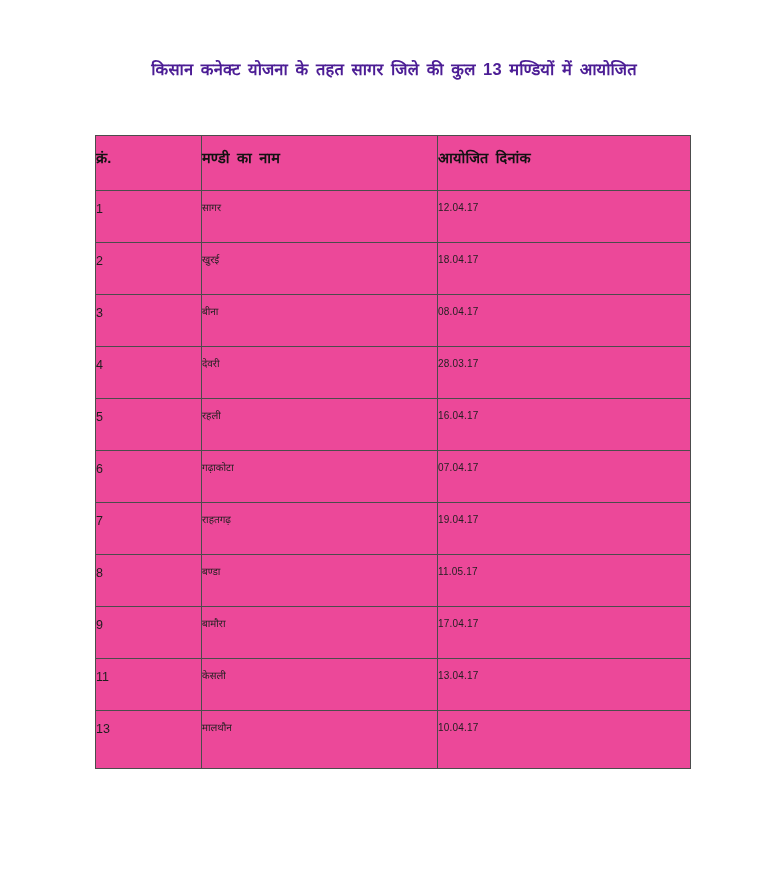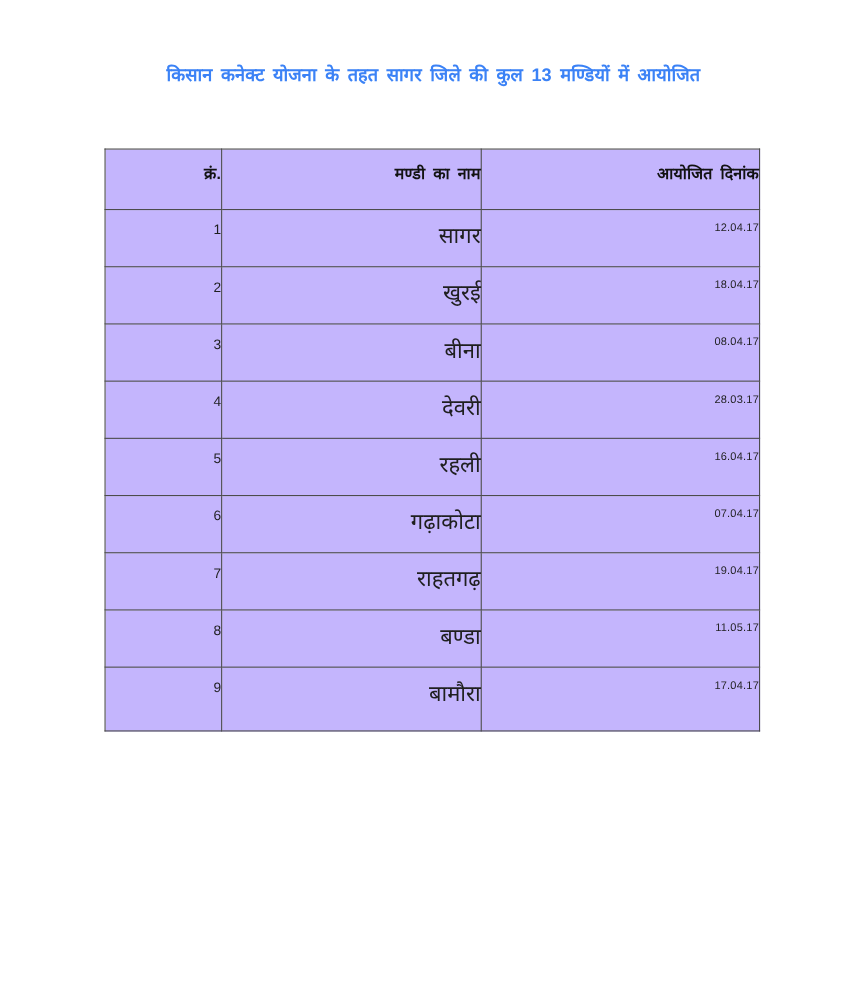--- a/index.html
+++ b/index.html
@@ -29,21 +29,21 @@
   .doc-title {
     position: absolute;
     left: 96px;
     top: 52px;
     width: 596px;
     text-align: center;
     font-size: 16.5px;
     font-weight: 700;
     line-height: 34px;
     letter-spacing: 0.1px;
-    color: #3b82f6;
+    color: #4c1d95;
   }
   .doc-title .title-line {
     display: block;
     white-space: nowrap;
   }
   .doc-title .title-line-1 {
     word-spacing: 3px;
   }
   .doc-title .title-line-2 {
     word-spacing: 3px;
@@ -59,24 +59,24 @@
     table-layout: fixed;
     background: #ffffff;
   }
   .schedule-table col.col-sno   { width: 106px; }
   .schedule-table col.col-name  { width: 236px; }
   .schedule-table col.col-date  { width: 253px; }
 
   .schedule-table th,
   .schedule-table td {
     border: 1px solid #4c4c4c;
-    text-align: right;
+    text-align: left;
     vertical-align: top;
     padding: 0;
-    background: #c4b5fd;
+    background: #ec4899;
   }
 
   .schedule-table thead th {
     height: 54px;
     font-size: 14.5px;
     font-weight: 700;
     color: #121212;
     letter-spacing: 0.2px;
   }
   .schedule-table thead th .cell-inner {
@@ -91,21 +91,21 @@
     color: #1f1f1f;
   }
   .schedule-table tbody td .cell-inner {
     padding-top: 10px;
   }
   .schedule-table tbody td.cell-sno .cell-inner {
     padding-top: 11px;
     font-size: 12.5px;
   }
   .schedule-table tbody td.cell-name .cell-inner {
-    font-size: 20px;
+    font-size: 10px;
     padding-top: 9px;
   }
   .schedule-table tbody td.cell-date .cell-inner {
     font-size: 10px;
     padding-top: 11px;
     letter-spacing: 0.2px;
   }
 
   
   .schedule-table tbody tr:last-child td {
@@ -233,16 +233,38 @@
           <td class="cell-sno">
             <div class="cell-inner">9</div>
           </td>
           <td class="cell-name">
             <div class="cell-inner">बामौरा</div>
           </td>
           <td class="cell-date">
             <div class="cell-inner">17.04.17</div>
           </td>
         </tr>
+        <tr>
+          <td class="cell-sno">
+            <div class="cell-inner">11</div>
+          </td>
+          <td class="cell-name">
+            <div class="cell-inner">केसली</div>
+          </td>
+          <td class="cell-date">
+            <div class="cell-inner">13.04.17</div>
+          </td>
+        </tr>
+        <tr>
+          <td class="cell-sno">
+            <div class="cell-inner">13</div>
+          </td>
+          <td class="cell-name">
+            <div class="cell-inner">मालथौन</div>
+          </td>
+          <td class="cell-date">
+            <div class="cell-inner">10.04.17</div>
+          </td>
+        </tr>
       </tbody>
   </table>
 
 </div>
 
 </body></html>

